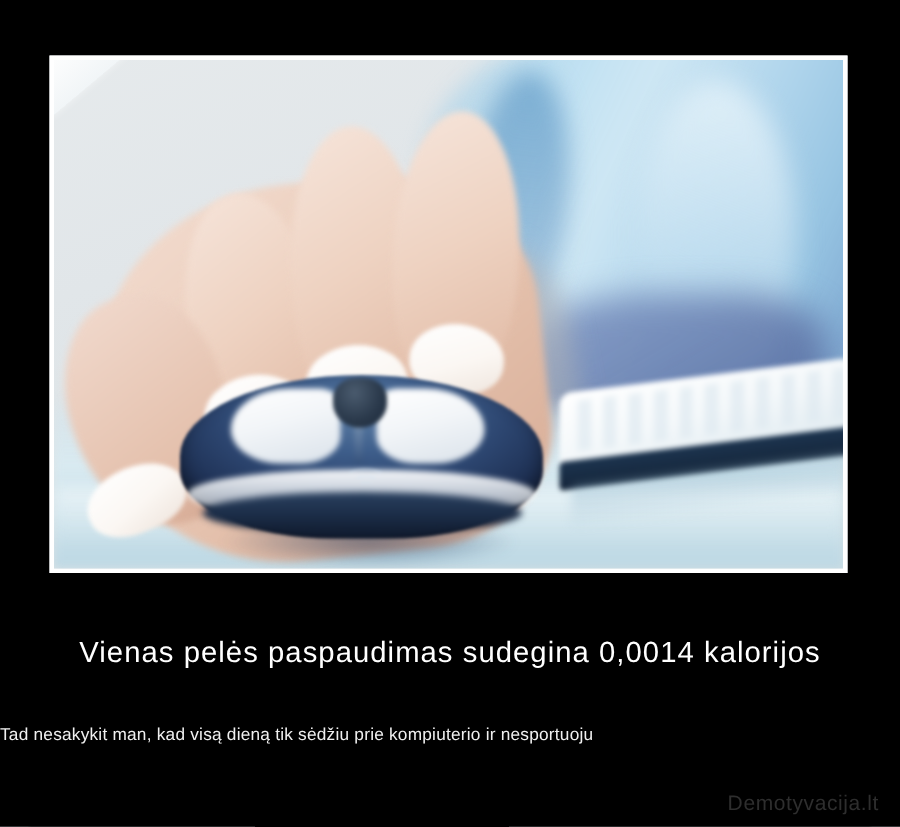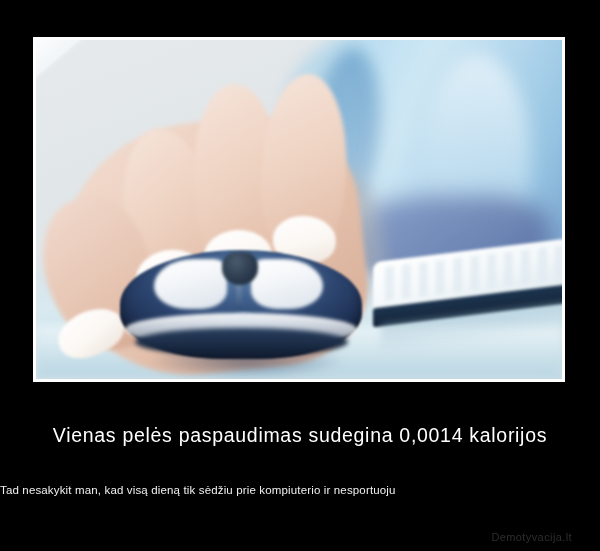--- a/index.html
+++ b/index.html
@@ -376,24 +376,24 @@
     color: #f0f0f0;
     font-size: 11.5px;
     letter-spacing: 0.15px;
     font-family: "Liberation Sans", sans-serif;
     white-space: nowrap;
   }
 
   
   .corner-wm {
     position: absolute;
-    right: 28px;
+    right: 14px;
     bottom: 8px;
     color: #2e2e2e;
-    font-size: 11px;
+    font-size: 14px;
     letter-spacing: 0.4px;
     font-family: "Liberation Sans", sans-serif;
     margin-left: 20px;
   }
 </style>
 </head>
 <body>
 
 <div class="poster">
 

